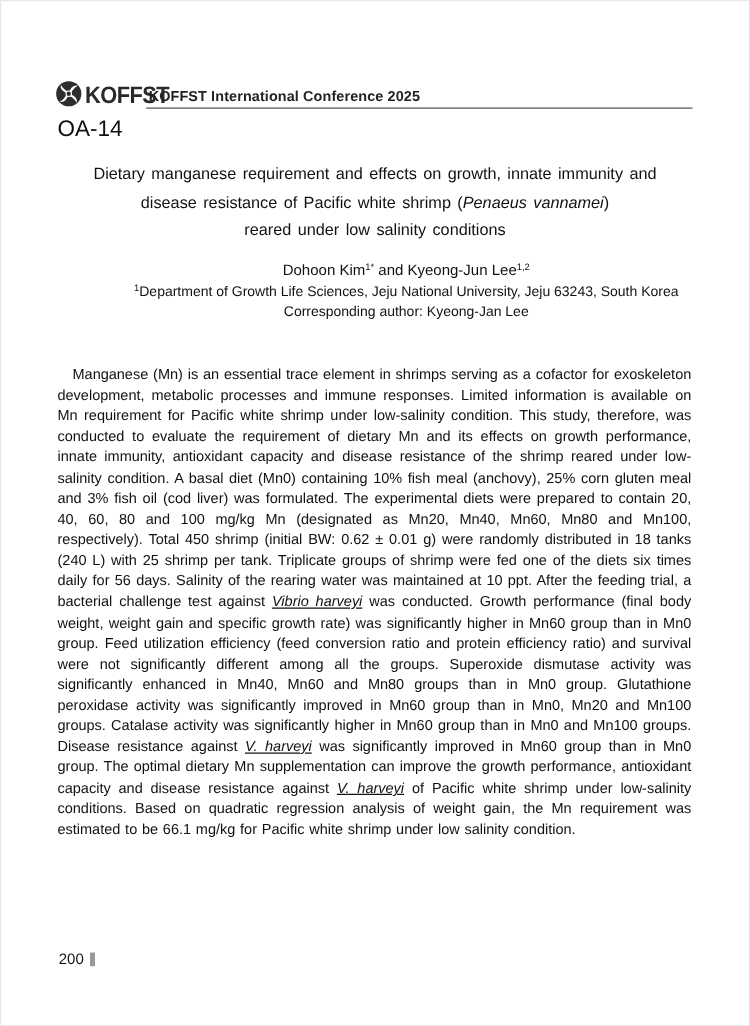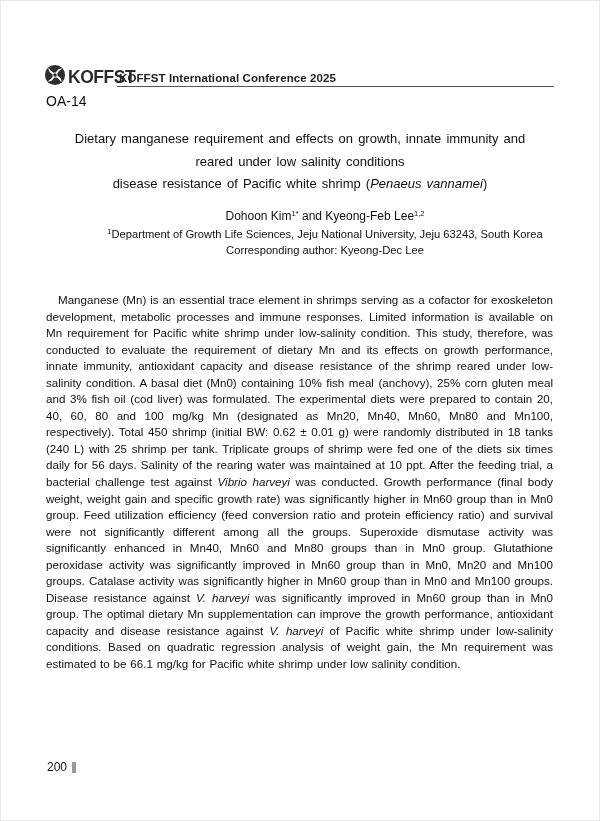--- a/index.html
+++ b/index.html
@@ -23,39 +23,39 @@
     letter-spacing: -0.5px; margin-left: 2px; color: #2a2a2a; transform: scaleX(0.92); transform-origin: left;
   }
   .header-title {
     position: absolute; left: 75px; top: 8px; font-size: 11.5px; color: #222; letter-spacing: 0.1px; font-weight: bold;
   }
   .header-rule {
     position: absolute; left: 73px; top: 22px; width: 437px; height: 0;
     border-top: 1.5px solid #555;
   }
   .code {
-    position: absolute; left: 46px; top: 93px; font-size: 14px; color: #111;
+    position: absolute; left: 46px; top: 93px; font-size: 18px; color: #111;
   }
   .title {
     position: absolute; left: 50px; top: 128px; width: 500px; text-align: center;
     font-size: 13px; line-height: 22.5px; color: #111; word-spacing: 1.5px;
   }
   .title i { font-style: italic; }
   .authors {
     position: absolute; left: 100px; top: 208px; width: 450px; text-align: center;
     font-size: 11.2px; line-height: 16px; color: #111;
   }
   .authors .author-line { font-size: 12px; margin-bottom: 2px; }
   .authors sup { font-size: 7.5px; vertical-align: 4px; line-height: 0; }
   .abstract {
     position: absolute; left: 46px; top: 292px; width: 507px;
     font-size: 11.6px; line-height: 16.55px; text-align: justify; color: #111;
     text-indent: 12px; word-spacing: 0.6px;
   }
-  .abstract i { font-style: italic; }
+  .abstract i { font-style: italic; text-decoration: underline; }
   .footer {
     position: absolute; left: 47px; top: 760px; font-size: 12px; color: #111; display: flex; align-items: center;
   }
   .footer .sep {
     display: inline-block; width: 4px; height: 11px; background: #999; margin: 0 6px 0 5px;
   }
 </style>
 </head>
 <body>
 
@@ -78,28 +78,28 @@
     <span class="logo-text">KOFFST</span>
   </div>
   <span class="header-title">KOFFST International Conference 2025</span>
   <div class="header-rule"></div>
 </div>
 
 <div class="code">OA-14</div>
 
 <div class="title">
   <div>Dietary manganese requirement and effects on growth, innate immunity and</div>
+  <div><span>disease resistance of Pacific white shrimp (</span><i>Penaeus vannamei</i><span>)</span></div>
   <div>reared under low salinity conditions</div>
-  <div><span>disease resistance of Pacific white shrimp (</span><i>Penaeus vannamei</i><span>)</span></div>
 </div>
 
 <div class="authors">
-  <div class="author-line"><span>Dohoon Kim</span><sup>1*</sup><span style="white-space:pre"> and </span><span>Kyeong-Feb Lee</span><sup>1,2</sup></div>
+  <div class="author-line"><span>Dohoon Kim</span><sup>1*</sup><span style="white-space:pre"> and </span><span>Kyeong-Jun Lee</span><sup>1,2</sup></div>
   <div><sup>1</sup><span>Department of Growth Life Sciences, Jeju National University, Jeju 63243, South Korea</span></div>
-  <div>Corresponding author: Kyeong-Dec Lee</div>
+  <div>Corresponding author: Kyeong-Jan Lee</div>
 </div>
 
 <div class="abstract"><span>Manganese (Mn) is an essential trace element in shrimps serving as a cofactor for exoskeleton development, metabolic processes and immune responses. Limited information is available on Mn requirement for Pacific white shrimp under low-salinity condition. This study, therefore, was conducted to evaluate the requirement of dietary Mn and its effects on growth performance, innate immunity, antioxidant capacity and disease resistance of the shrimp reared under low-salinity condition. A basal diet (Mn0) containing 10% fish meal (anchovy), 25% corn gluten meal and 3% fish oil (cod liver) was formulated. The experimental diets were prepared to contain 20, 40, 60, 80 and 100 mg/kg Mn (designated as Mn20, Mn40, Mn60, Mn80 and Mn100, respectively). Total 450 shrimp (initial BW: 0.62 ± 0.01 g) were randomly distributed in 18 tanks (240 L) with 25 shrimp per tank. Triplicate groups of shrimp were fed one of the diets six times daily for 56 days. Salinity of the rearing water was maintained at 10 ppt. After the feeding trial, a bacterial challenge test against </span><i>Vibrio harveyi</i><span> was conducted. Growth performance (final body weight, weight gain and specific growth rate) was significantly higher in Mn60 group than in Mn0 group. Feed utilization efficiency (feed conversion ratio and protein efficiency ratio) and survival were not significantly different among all the groups. Superoxide dismutase activity was significantly enhanced in Mn40, Mn60 and Mn80 groups than in Mn0 group. Glutathione peroxidase activity was significantly improved in Mn60 group than in Mn0, Mn20 and Mn100 groups. Catalase activity was significantly higher in Mn60 group than in Mn0 and Mn100 groups. Disease resistance against </span><i>V. harveyi</i><span> was significantly improved in Mn60 group than in Mn0 group. The optimal dietary Mn supplementation can improve the growth performance, antioxidant capacity and disease resistance against </span><i>V. harveyi</i><span> of Pacific white shrimp under low-salinity conditions. Based on quadratic regression analysis of weight gain, the Mn requirement was estimated to be 66.1 mg/kg for Pacific white shrimp under low salinity condition.</span></div>
 
 <div class="footer">
   <span>200</span>
   <span class="sep"></span>
 </div>
 
 </body></html>

